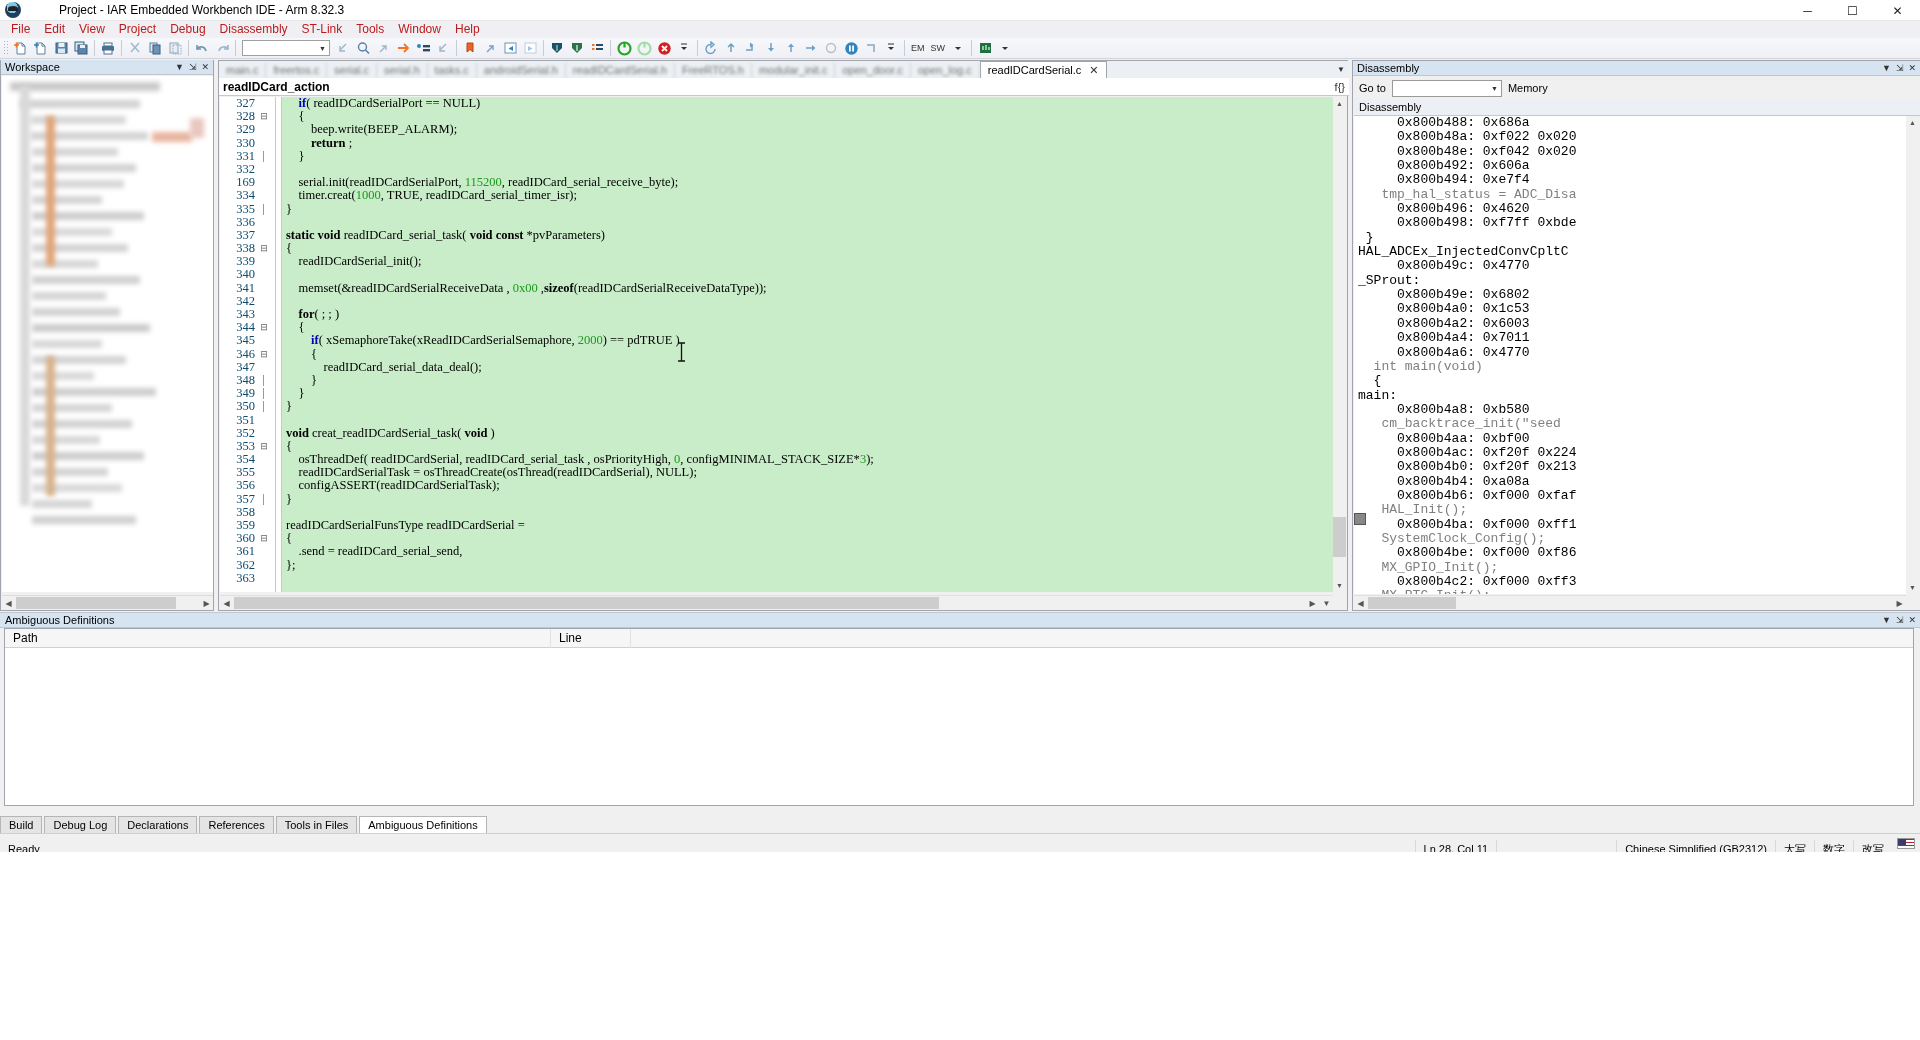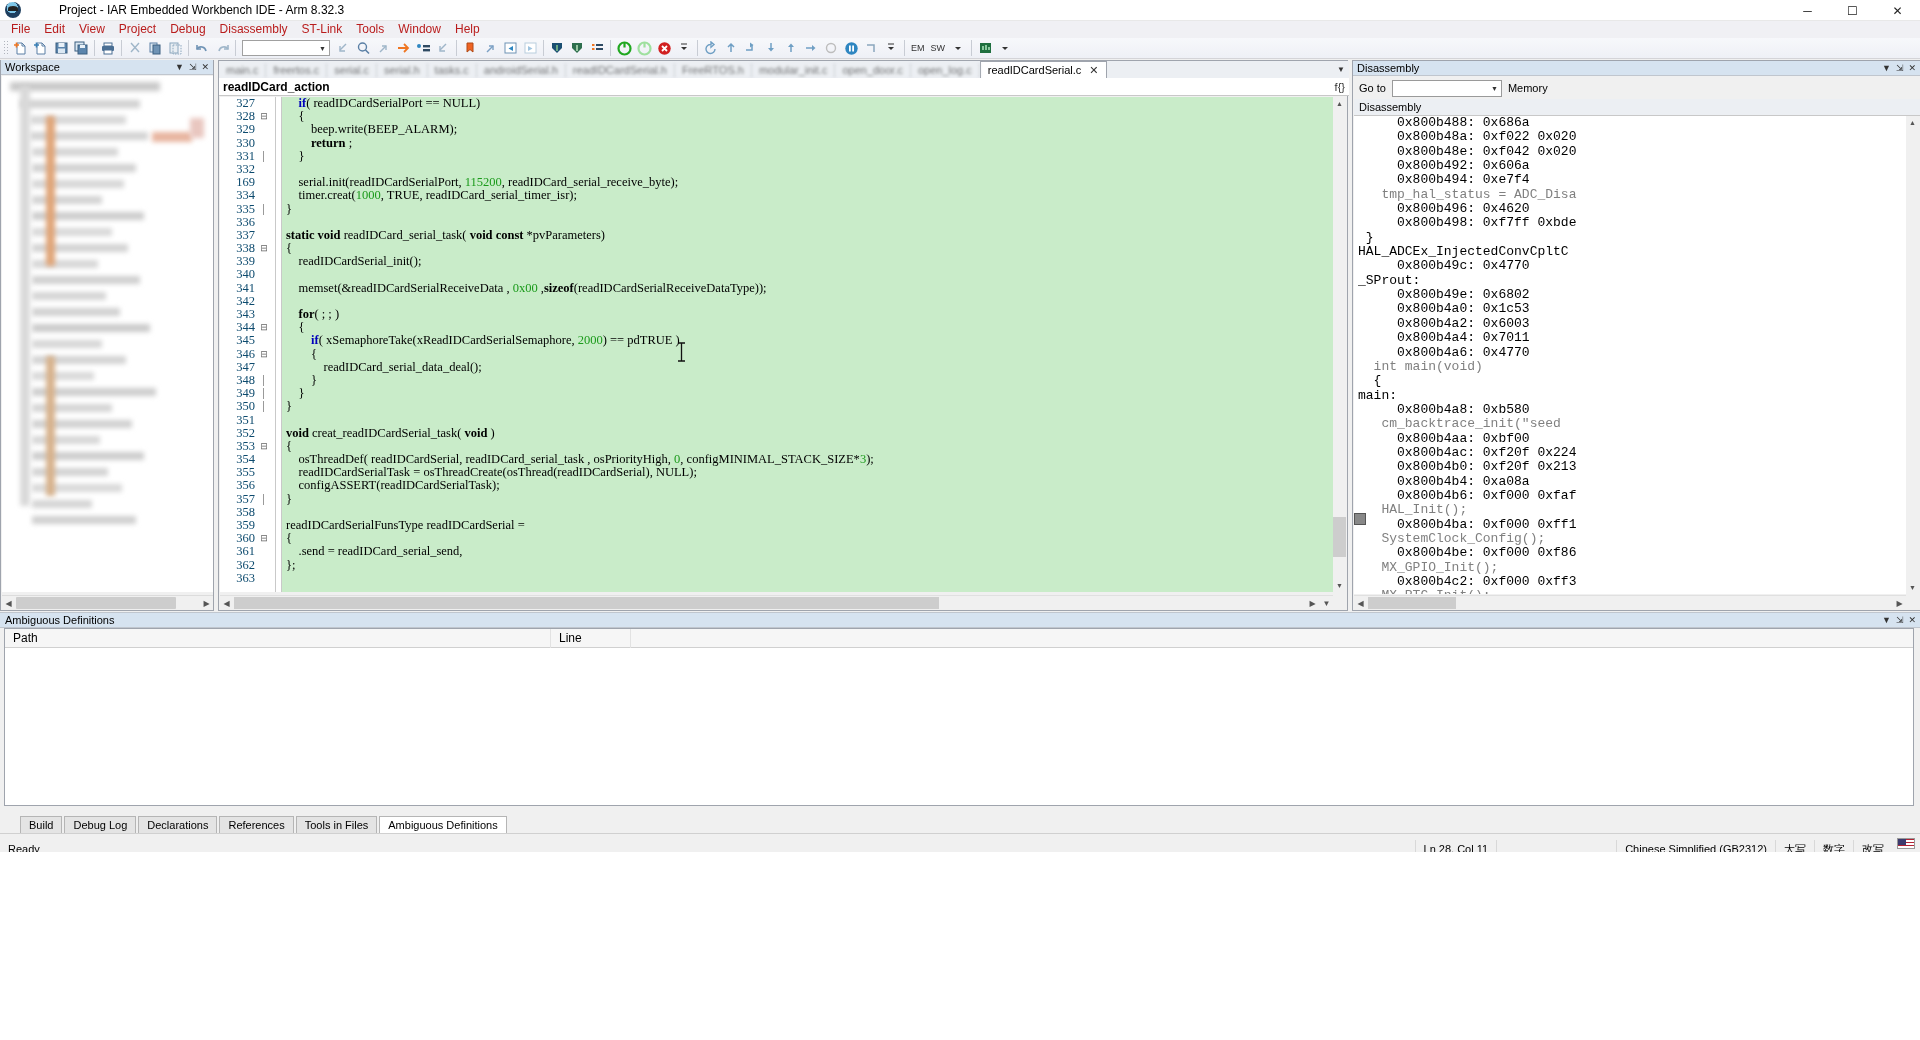--- a/index.html
+++ b/index.html
@@ -243,21 +243,21 @@
   }
   #grid-head{
     height:19px; background:#f6f6f6; border-bottom:1px solid #d0d0d0;
     display:flex; align-items:center; font-size:12px; color:#000;
   }
   .gcol{ padding-left:8px; border-right:1px solid #e2e2e2; height:19px; line-height:19px; }
 
   
   #bottom-tabs{
     position:absolute; left:0; top:814px; width:1920px; height:19px;
-    background:#f0f0f0; display:flex; align-items:flex-end; padding-left:20px;
+    background:#f0f0f0; display:flex; align-items:flex-end; padding-left:0;
   }
   .btab{
     height:17px; line-height:17px; padding:0 8px; font-size:11px;
     color:#000; background:#e4e4e4; border:1px solid #b5b5b5; border-bottom:none;
     margin-right:2px; cursor:default;
   }
   .btab.active{ background:#fff; font-weight:normal; }
 
   
   #statusbar{

